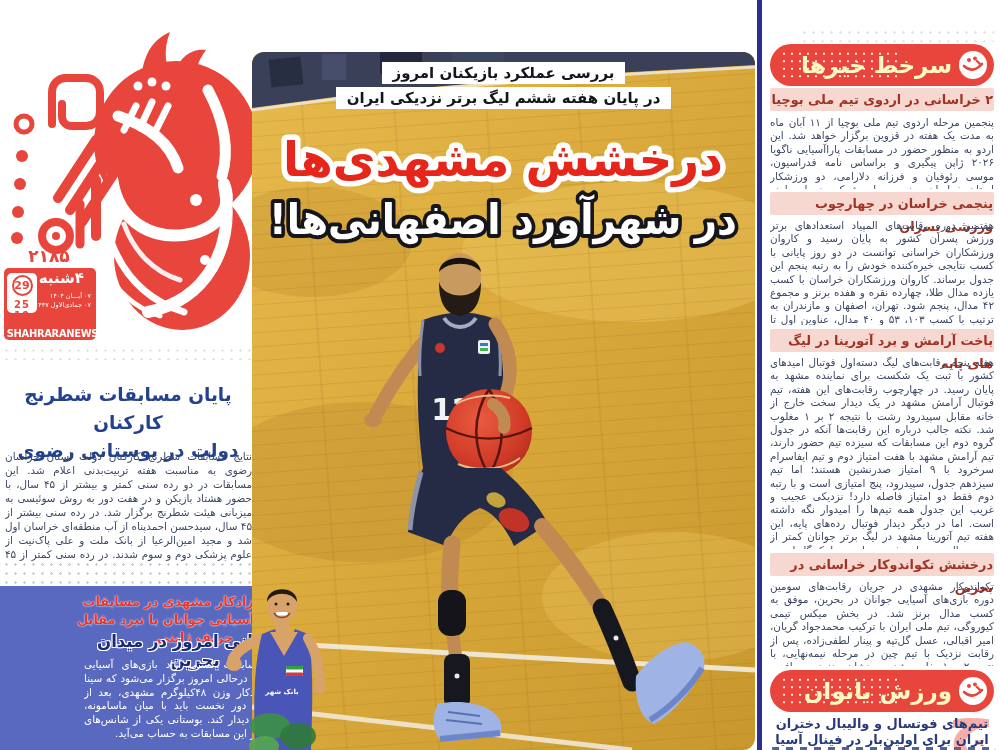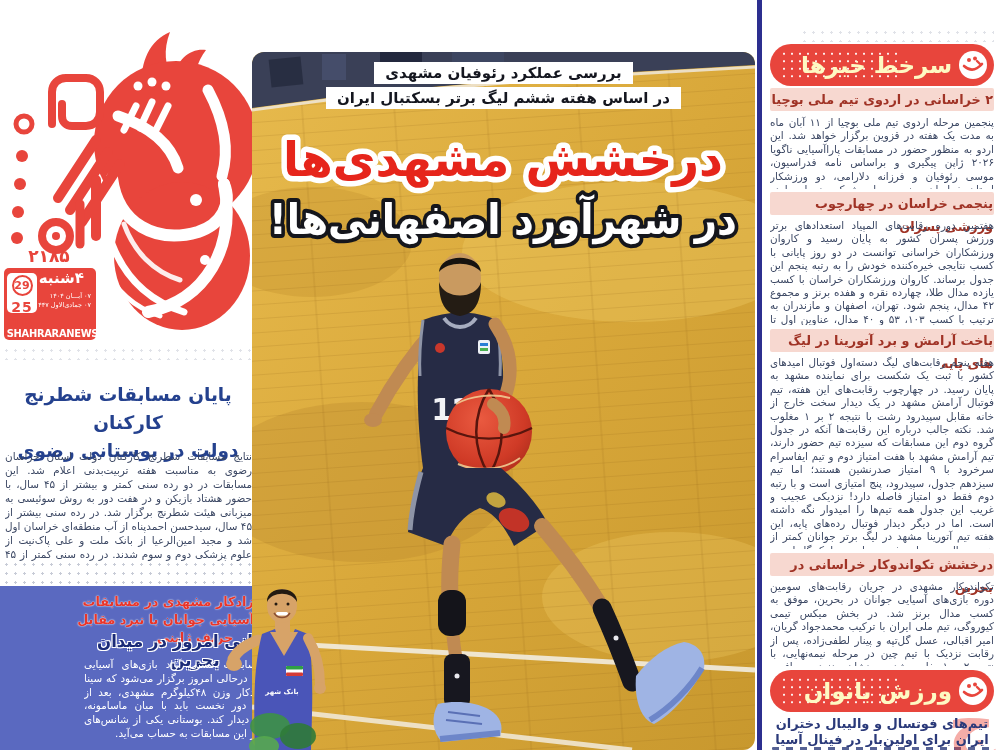--- a/index.html
+++ b/index.html
@@ -24,21 +24,21 @@
   }
   #date-box{
     left:4px;top:268px;width:92px;height:72px;background:#e8453c;
     border-radius:5px;z-index:4;color:#fff;
   }
   #weekday{position:absolute;right:12px;top:1px;font-size:15px;font-weight:bold;}
   #date-lines{position:absolute;right:5px;top:24px;font-size:6.5px;line-height:9px;white-space:nowrap;}
   #mini-box{position:absolute;left:3px;top:5px;width:30px;height:40px;background:#fff;border-radius:5px;text-align:center;}
   #mini-circle{margin:2px auto 0;width:17px;height:17px;border:2px solid #e8453c;border-radius:50%;
     color:#e8453c;font-size:11px;font-weight:bold;line-height:17px;direction:ltr;}
-  #mini-pair{color:#e8453c;font-size:14px;font-weight:bold;direction:ltr;letter-spacing:1px;margin-top:3px;}
+  #mini-pair{color:#e8453c;font-size:10px;font-weight:bold;direction:ltr;letter-spacing:1px;margin-top:3px;}
   #site-url{position:absolute;left:0;right:0;bottom:1px;text-align:center;font-size:10.5px;font-weight:bold;
     letter-spacing:-.3px;transform:scaleX(.94);direction:ltr;}
   #chess-headline{left:4px;top:381px;width:248px;text-align:center;color:#24418e;
     font-size:18.5px;font-weight:bold;line-height:28px;}
   #chess-body{left:5px;top:449px;width:247px;height:114px;overflow:hidden;
     color:#3b4763;font-size:10.4px;line-height:14px;text-align:justify;}
   
   #wrestling-banner{left:0;top:586px;width:318px;height:164px;background:#5a69c0;}
   #wb-kicker{position:absolute;right:4px;top:7px;width:238px;text-align:center;
     color:#e8352b;font-size:12.8px;font-weight:bold;line-height:18px;
@@ -251,22 +251,22 @@
         <path d="M 194,668 L 230,672" stroke="#5a70b5" stroke-width="2"></path>
         <path d="M 290,474 C 312,500 330,524 346,550" stroke="#c08a52" stroke-width="16" fill="none" stroke-linecap="round"></path>
         <path d="M 350,556 C 362,582 372,608 380,630" stroke="#17171f" stroke-width="19" fill="none" stroke-linecap="round"></path>
         <circle cx="364" cy="586" r="2.5" fill="#e8e8ee"></circle>
         <path d="M 384,624 C 398,606 414,594 432,590 C 446,592 454,602 452,616 C 440,640 420,662 402,672 C 390,668 382,650 384,624 Z" fill="#9fb4e4"></path>
         <path d="M 398,668 C 418,656 438,636 450,616" stroke="#6d86c9" stroke-width="6" fill="none"></path>
       </g>
     </svg>
 
     <div id="kicker-wrap">
-      <span class="kicker-strip">بررسی عملکرد رئوفیان مشهدی</span>
-      <span class="kicker-strip">در اساس هفته ششم لیگ برتر بسکتبال ایران</span>
+      <span class="kicker-strip">بررسی عملکرد بازیکنان امروز</span>
+      <span class="kicker-strip">در پایان هفته ششم لیگ برتر نزدیکی ایران</span>
     </div>
 
     <svg id="headline-svg" viewBox="0 0 503 150">
       <text x="251" y="58" text-anchor="middle" font-size="47" fill="#e6251b" stroke="#ffffff" stroke-width="11" paint-order="stroke" stroke-linejoin="round" textLength="440" lengthAdjust="spacingAndGlyphs">درخشش مشهدی‌ها</text>
       <text x="251" y="116" text-anchor="middle" font-size="42" fill="#ffffff" stroke="#15161c" stroke-width="8" paint-order="stroke" stroke-linejoin="round" textLength="468" lengthAdjust="spacingAndGlyphs">در شهرآورد اصفهانی‌ها!</text>
     </svg>
   </div>
 
   <div class="abs" id="divider-line"></div>
 

